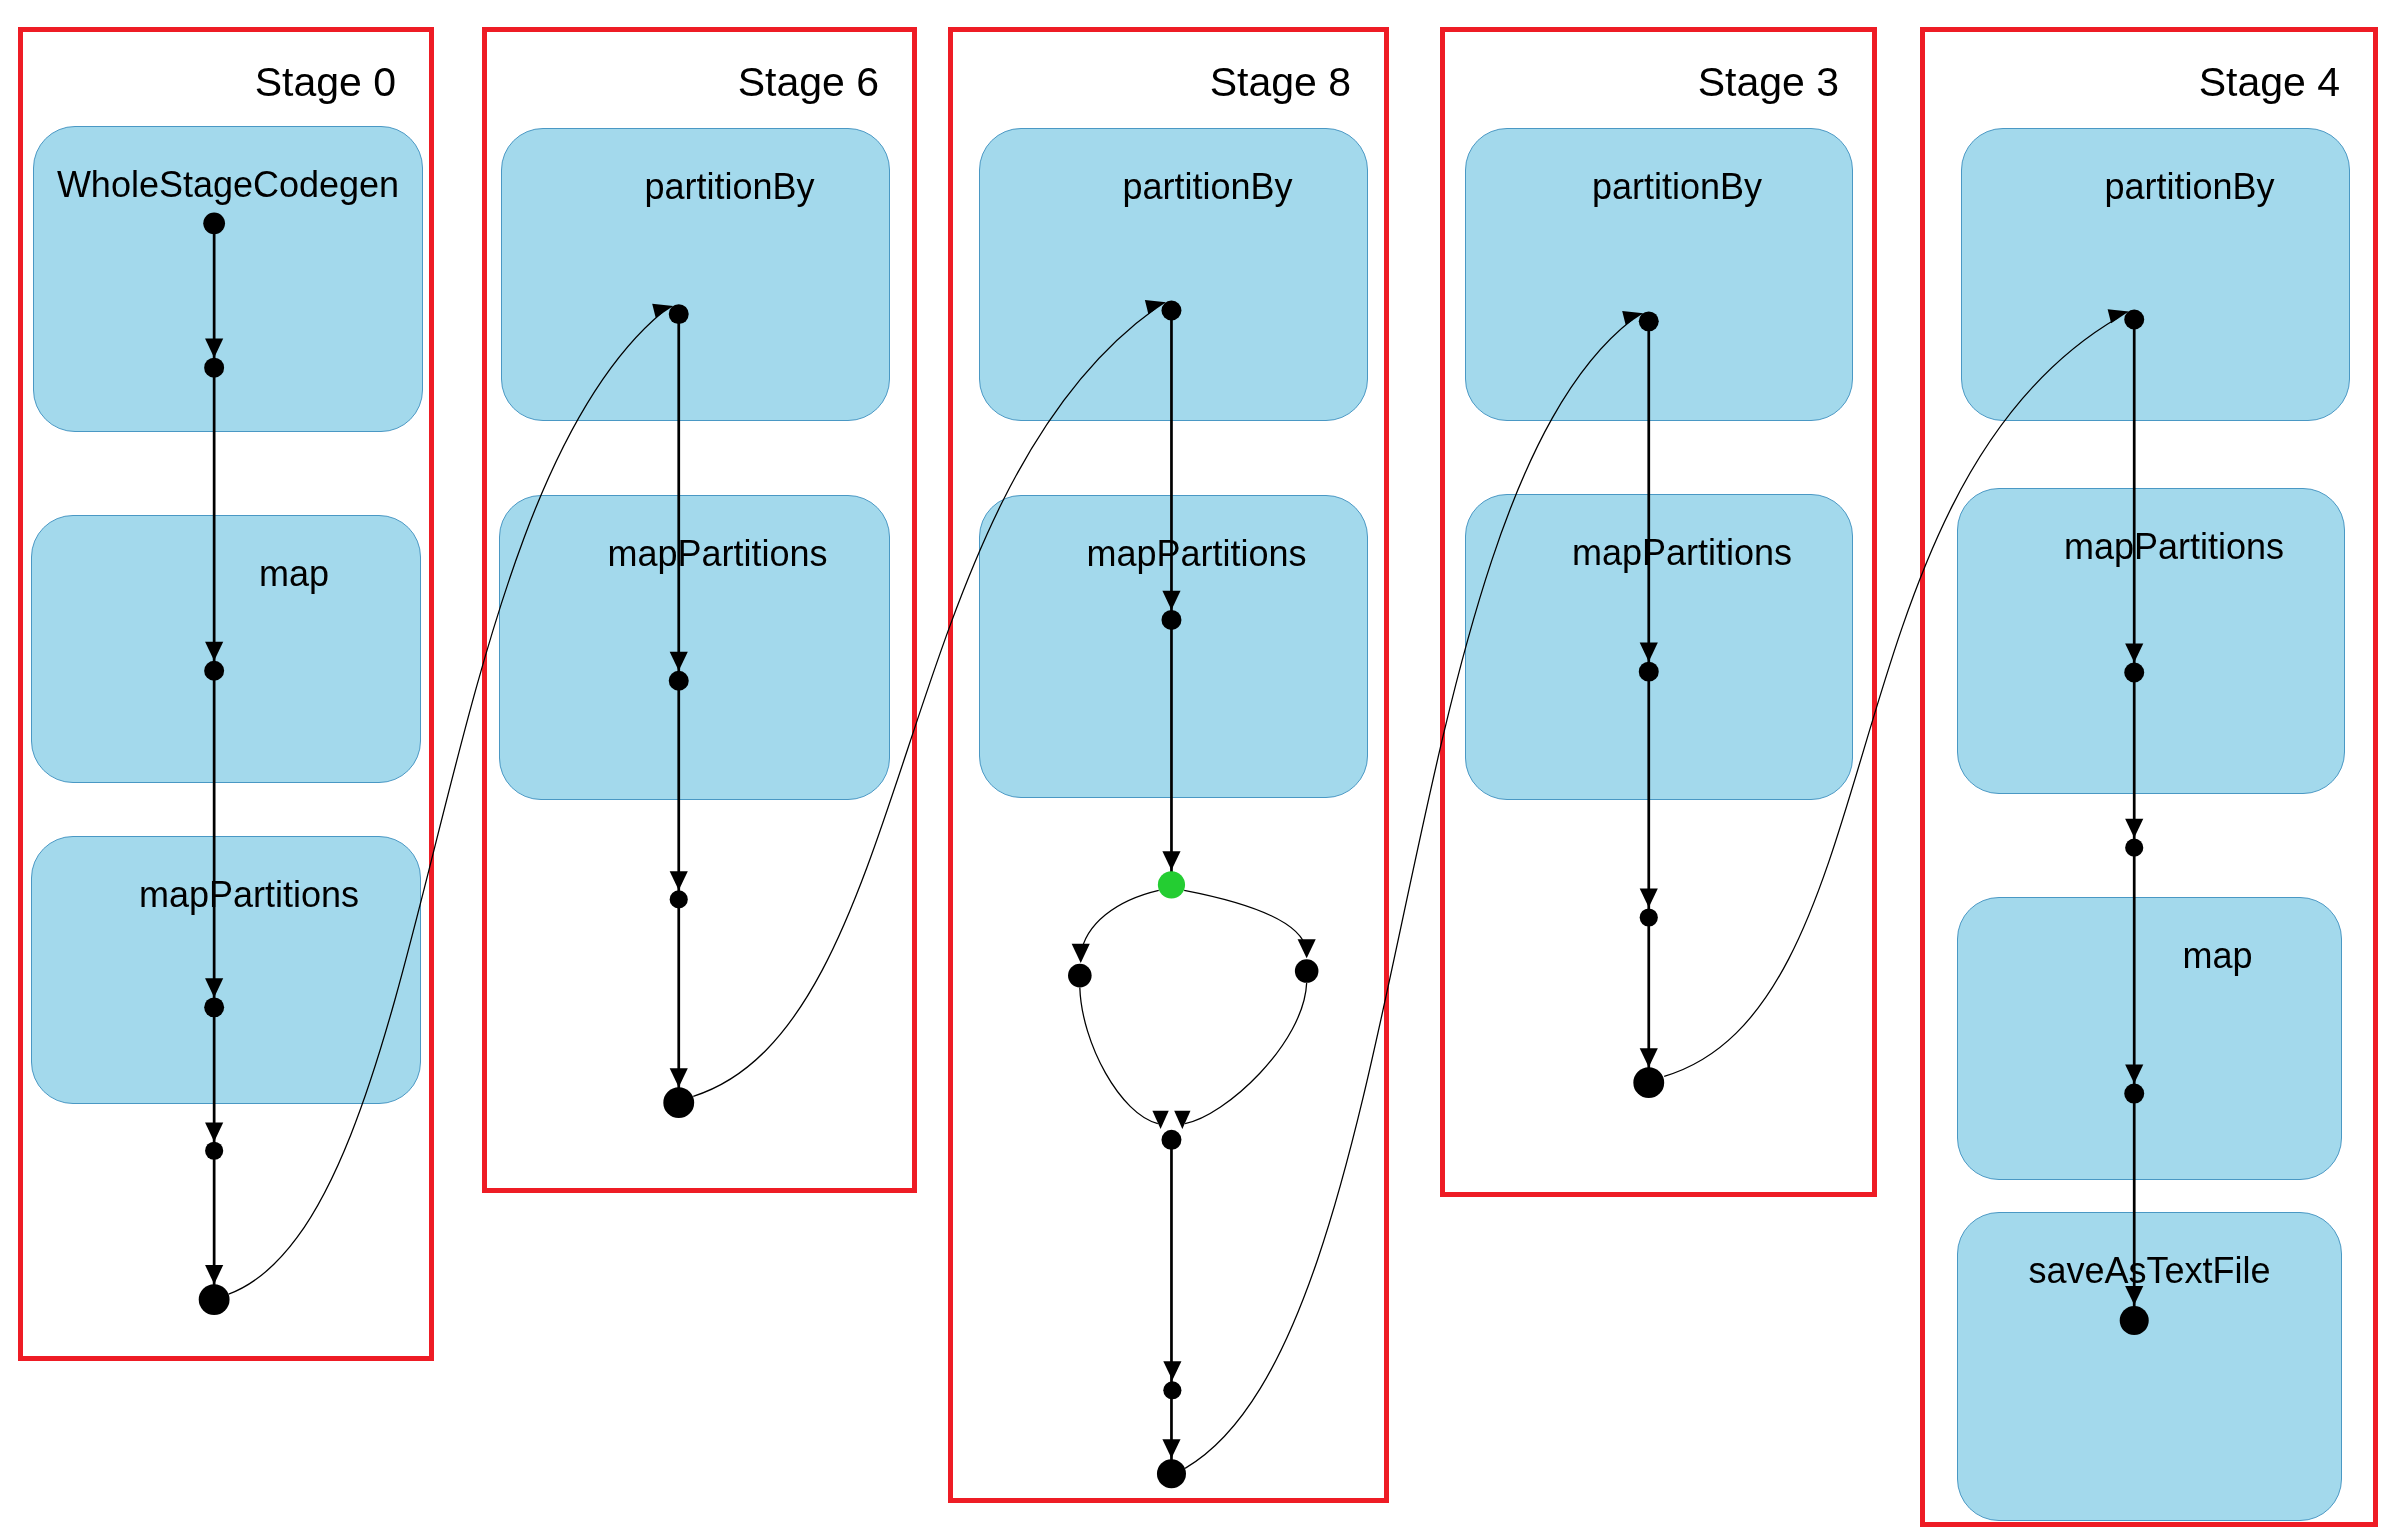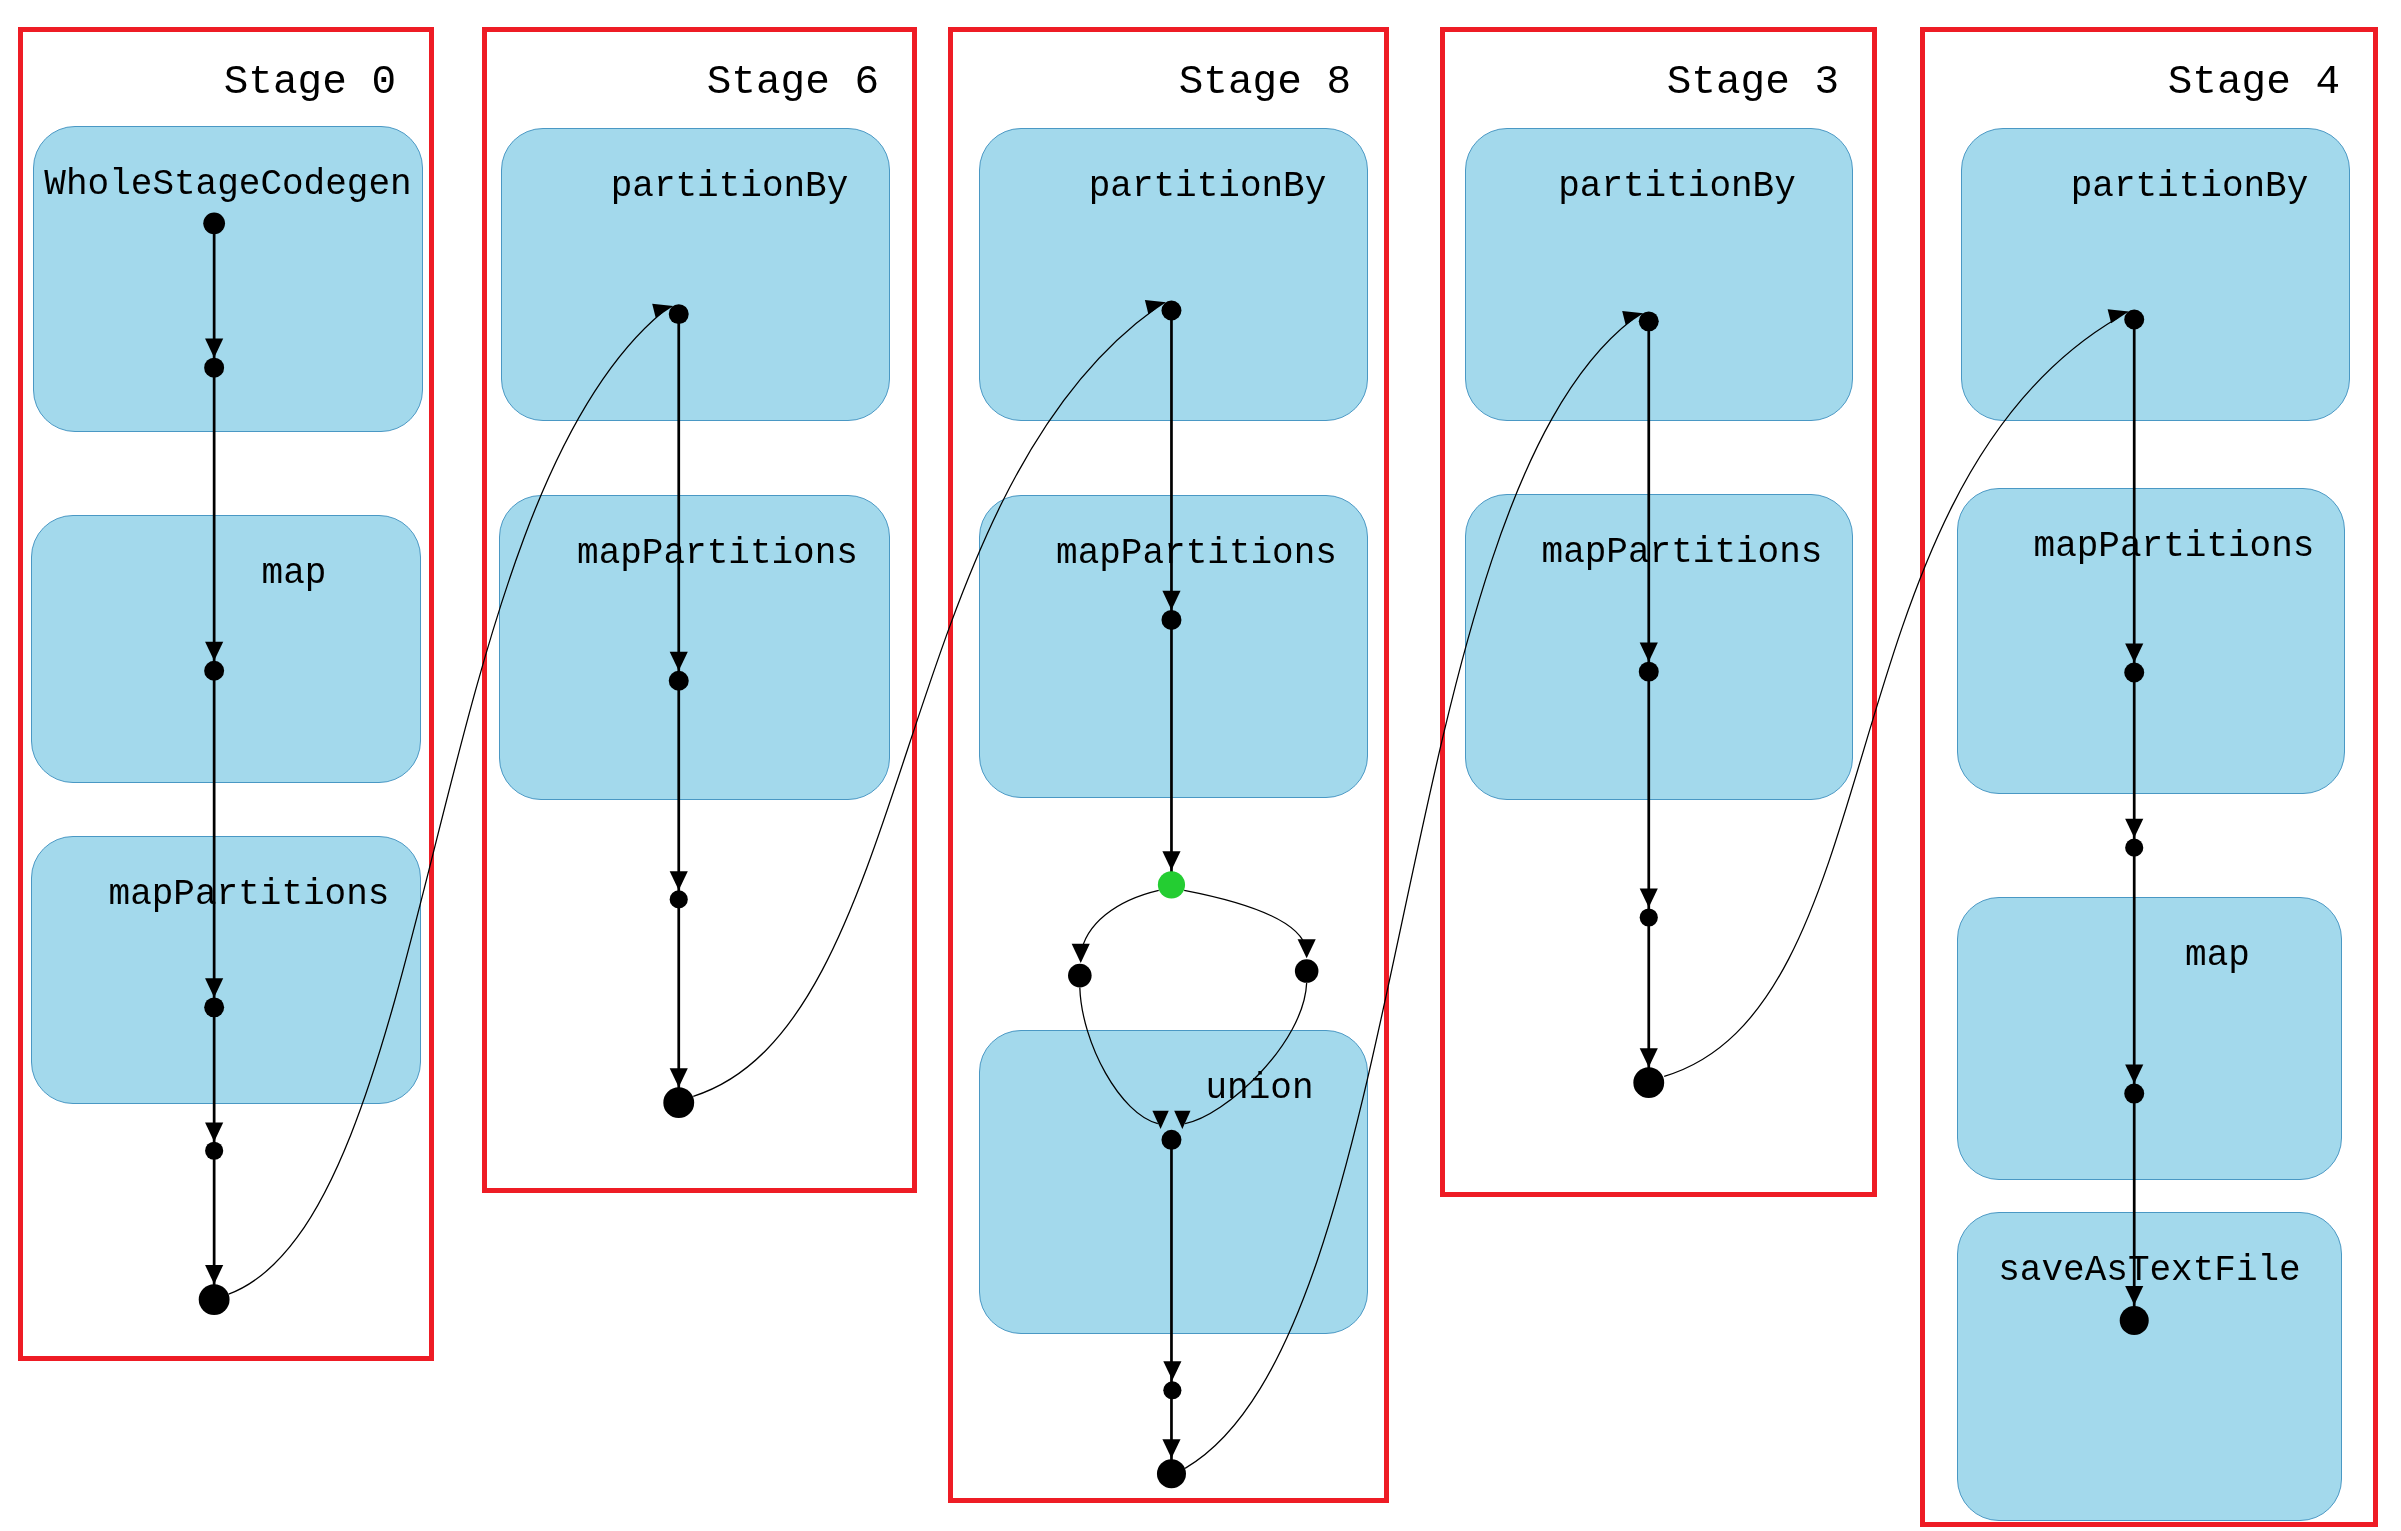--- a/index.html
+++ b/index.html
@@ -9,21 +9,21 @@
     --node:#000000;
     --cached-node:#24cd32;
     --label-text:#000000;
     --background:#ffffff;
   }
   html,body{margin:0;padding:0;background:var(--background);}
   #canvas{
     position:relative;
     width:2401px;height:1532px;
     background:var(--background);
-    font-family:Liberation Mono, monospace;
+    font-family:Liberation Sans, sans-serif;
     overflow:hidden;
   }
   .frame{
     position:absolute;
     border:5.4px solid var(--stage-border);
     box-sizing:border-box;
     background:transparent;
     z-index:1;
   }
   .stage-title{
@@ -95,23 +95,20 @@
   </div>
   <div class="op" style="left:499px;top:495px;width:391px;height:305px">
     <div class="op-label" style="transform:translateX(23px)">mapPartitions</div>
   </div>
 
   <div class="op" style="left:979px;top:128px;width:389px;height:293px">
     <div class="op-label" style="transform:translateX(34px)">partitionBy</div>
   </div>
   <div class="op" style="left:979px;top:495px;width:389px;height:303px">
     <div class="op-label" style="transform:translateX(23px)">mapPartitions</div>
-  </div>
-  <div class="op" style="left:979px;top:1030px;width:389px;height:304px">
-    <div class="op-label" style="transform:translateX(86px)">union</div>
   </div>
 
   <div class="op" style="left:1465px;top:128px;width:388px;height:293px">
     <div class="op-label" style="transform:translateX(18px)">partitionBy</div>
   </div>
   <div class="op" style="left:1465px;top:494px;width:388px;height:306px">
     <div class="op-label" style="transform:translateX(23px)">mapPartitions</div>
   </div>
 
   <div class="op" style="left:1961px;top:128px;width:389px;height:293px">

